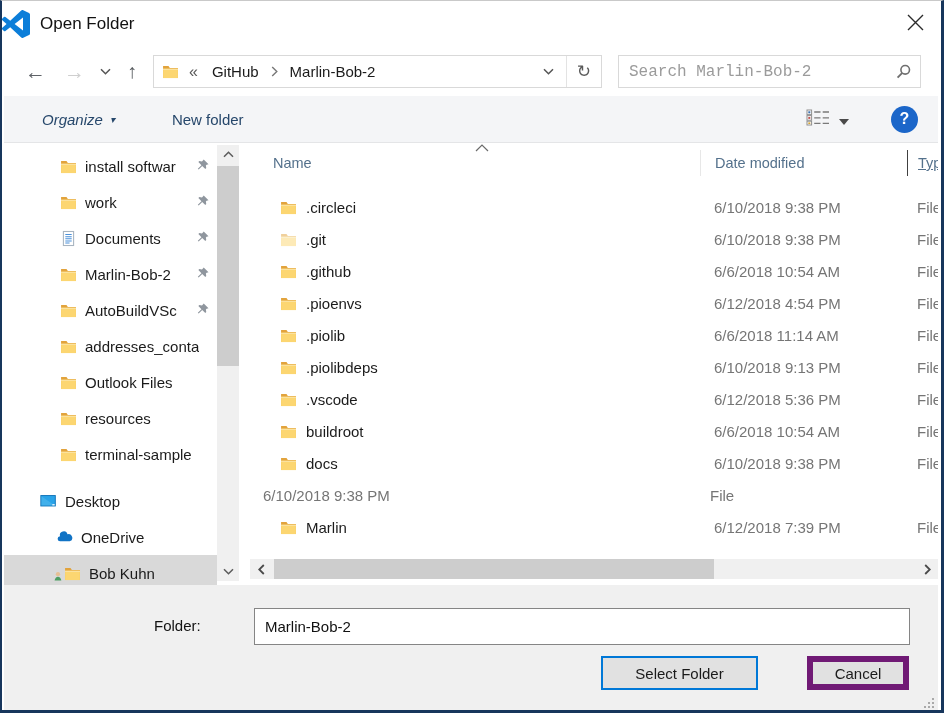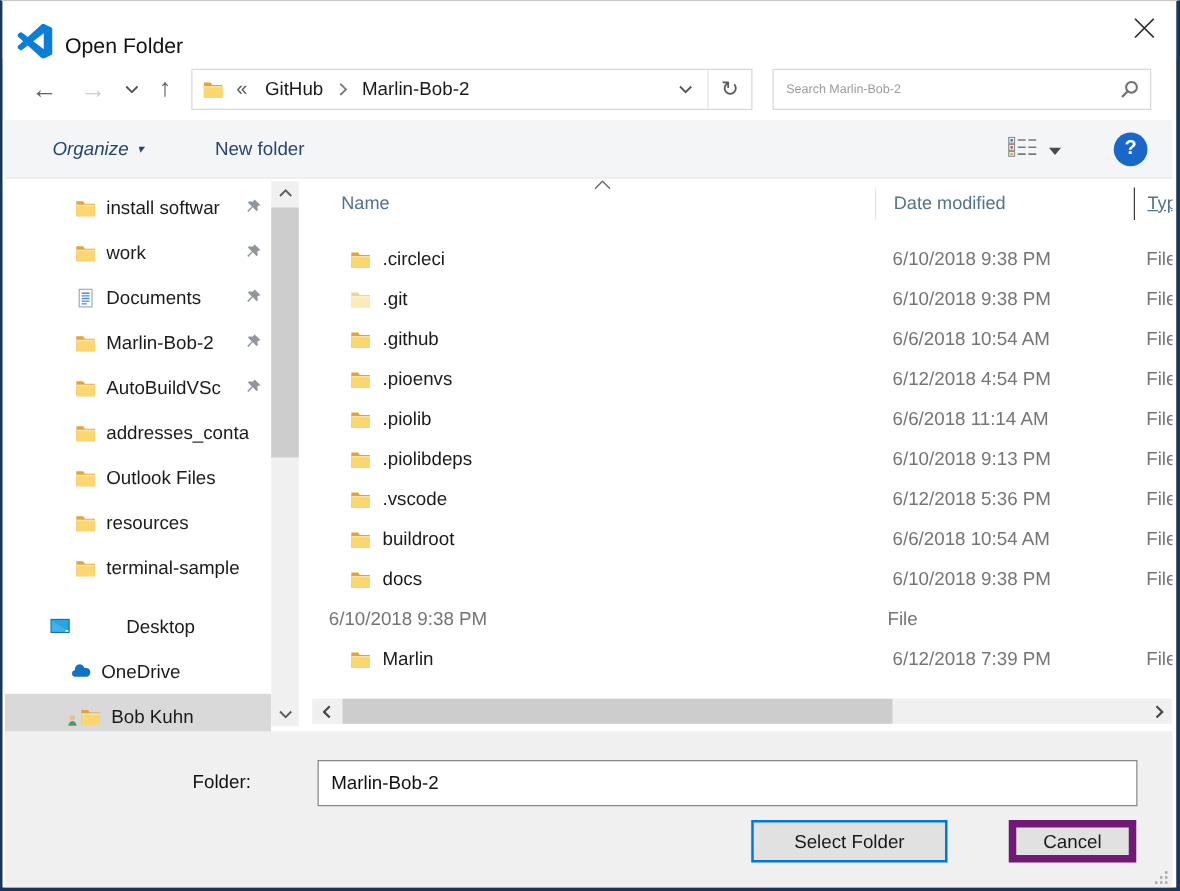--- a/index.html
+++ b/index.html
@@ -6,41 +6,41 @@
   html,body { background:#fff; }
   body { font-family:"Liberation Sans", sans-serif; width:944px; }
 
   .window {
     position:relative; width:944px; height:713px; background:#fff; overflow:hidden;
     border-left:2px solid #17365c; border-right:3px solid #17365c;
     border-bottom:3px solid #17365c; border-top:1px solid #c9c9c9;
   }
 
   
-  .titlebar { position:absolute; top:0; left:0; right:0; height:46px; display:flex; align-items:flex-end; padding-left:12px; background:#fff; }
+  .titlebar { position:absolute; top:0; left:0; right:0; height:46px; display:flex; align-items:center; background:#fff; }
   .app-icon { width:28px; height:28px; display:inline-flex; }
   .title-text { margin-left:10px; font-size:17px; color:#111; }
   .close-btn { position:absolute; right:4px; top:2px; width:44px; height:38px; display:flex; align-items:center; justify-content:center; cursor:pointer; }
 
   
   .navrow { position:absolute; top:46px; left:2px; right:3px; height:49px; display:flex; align-items:center; padding-left:12px; background:#fff; }
   .nav-btn { font-size:21px; line-height:1; padding:0 9px; color:#5f6368; }
   .nav-btn.disabled { color:#cfcfcf; }
   .nav-chev { padding:0 6px; display:inline-flex; }
   .nav-up { font-size:20px; color:#565a5e; padding:0 10px; }
   .addressbar { margin-left:6px; width:449px; height:33px; border:1px solid #d9d9d9; background:#fff; display:flex; align-items:center; padding-left:8px; }
   .addr-folder { width:17px; height:17px; display:inline-flex; }
   .addr-overflow { color:#5a5a5a; font-size:16px; margin:0 4px 0 10px; }
   .crumb { color:#1b1b1b; font-size:15px; padding:0 10px; }
   .crumb-sep { display:inline-flex; padding:0 2px; }
   .addr-right { margin-left:auto; display:flex; align-items:center; height:100%; }
   .addr-ddl { display:inline-flex; padding:0 12px; height:100%; align-items:center; }
   .addr-refresh { border-left:1px solid #e3e3e3; height:100%; display:flex; align-items:center; padding:0 10px; color:#5a5a5a; font-size:17px; }
   .searchbox { margin-left:16px; width:303px; height:33px; border:1px solid #d9d9d9; background:#fff; display:flex; align-items:center; padding:0 8px 0 2px; }
-  .searchbox input { flex:1; border:none; outline:none; font-size:10px; color:#404040; padding:0 8px; font-family:Liberation Sans, sans-serif; min-width:0;}
+  .searchbox input { flex:1; border:none; outline:none; font-size:16px; color:#404040; padding:0 8px; font-family:Liberation Mono, monospace; min-width:0;}
   .searchbox input::placeholder { color:#9b9b9b; }
   .search-glyph { width:17px; height:17px; display:inline-flex; }
 
   
   .commandbar { position:absolute; top:95px; left:2px; right:3px; height:47px; background:#f4f5f7; border-bottom:1px solid #e4e5e7; display:flex; align-items:center; padding-left:38px; font-size:15px; color:#26476b; }
   .cmd-organize { display:flex; align-items:center; gap:7px;font-style:italic; }
   .cmd-caret { font-size:10px; color:#26476b; }
   .cmd-newfolder { margin-left:57px; }
   .cmd-right { margin-left:auto; display:flex; align-items:center; margin-right:20px; gap:10px; }
   .view-btn { display:flex; align-items:center; gap:9px; padding:4px 6px; }
@@ -310,21 +310,21 @@
     <span class="side-icon">
             <svg viewBox="0 0 16 16" width="17" height="17">
               <path d="M1 2.8h5.1l1.3 1.9H15v9.5H1z" fill="#e2a33c"></path>
               <path d="M1 5.4h14v8.8H1z" fill="#fcd671"></path>
               <path d="M1 5.4h14v1.2H1z" fill="#fbe29e"></path>
             </svg>
           </span>
     <span class="side-label">terminal-sample</span>
 
   </div>
-        <div class="side-item gap" style="padding-left: 36px; gap: 36px;">
+        <div class="side-item gap" style="padding-left: 36px;">
     <span class="side-icon">
             <svg viewBox="0 0 16 16" width="17" height="17">
               <rect x="0.8" y="2.4" width="13.6" height="9.8" fill="#29a3e8" stroke="#1274b8" stroke-width="0.9"></rect>
               <path d="M1.3 11.7V3l12.6 8.7z" fill="#5fc0f0" opacity="0.45"></path>
               <rect x="11.6" y="10.4" width="2.2" height="1.3" fill="#eaf5fd"></rect>
             </svg>
           </span>
     <span class="side-label">Desktop</span>
 
   </div>

